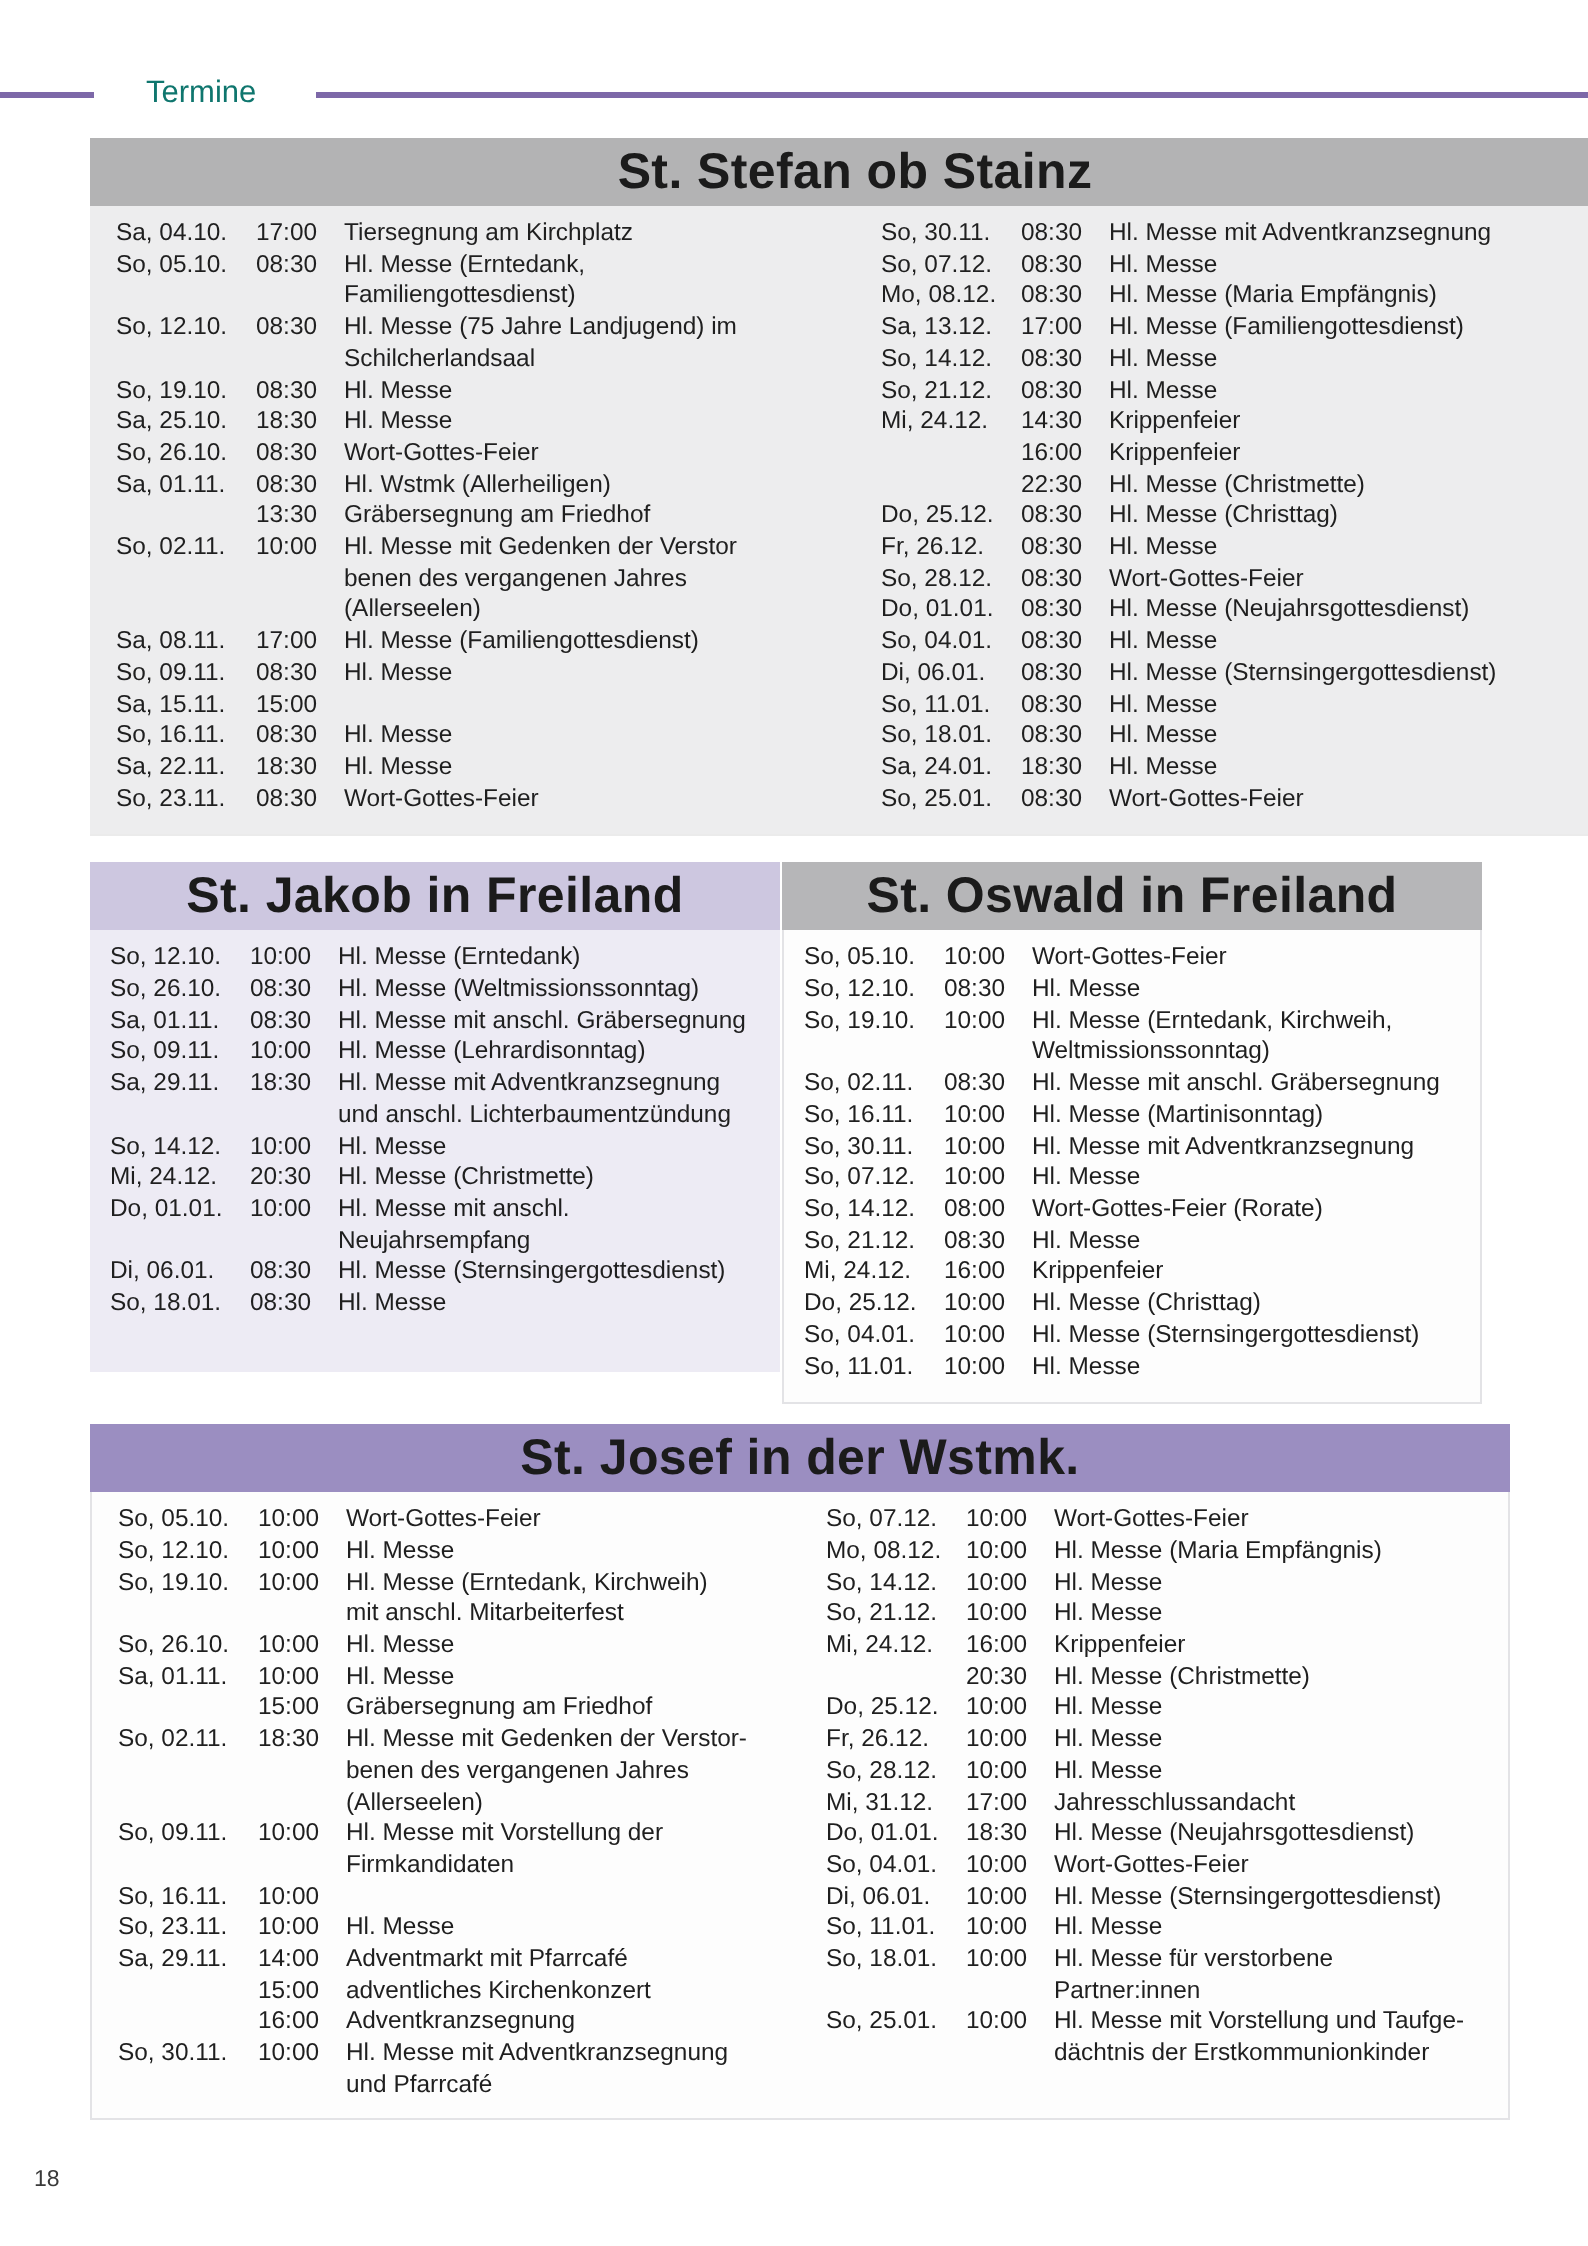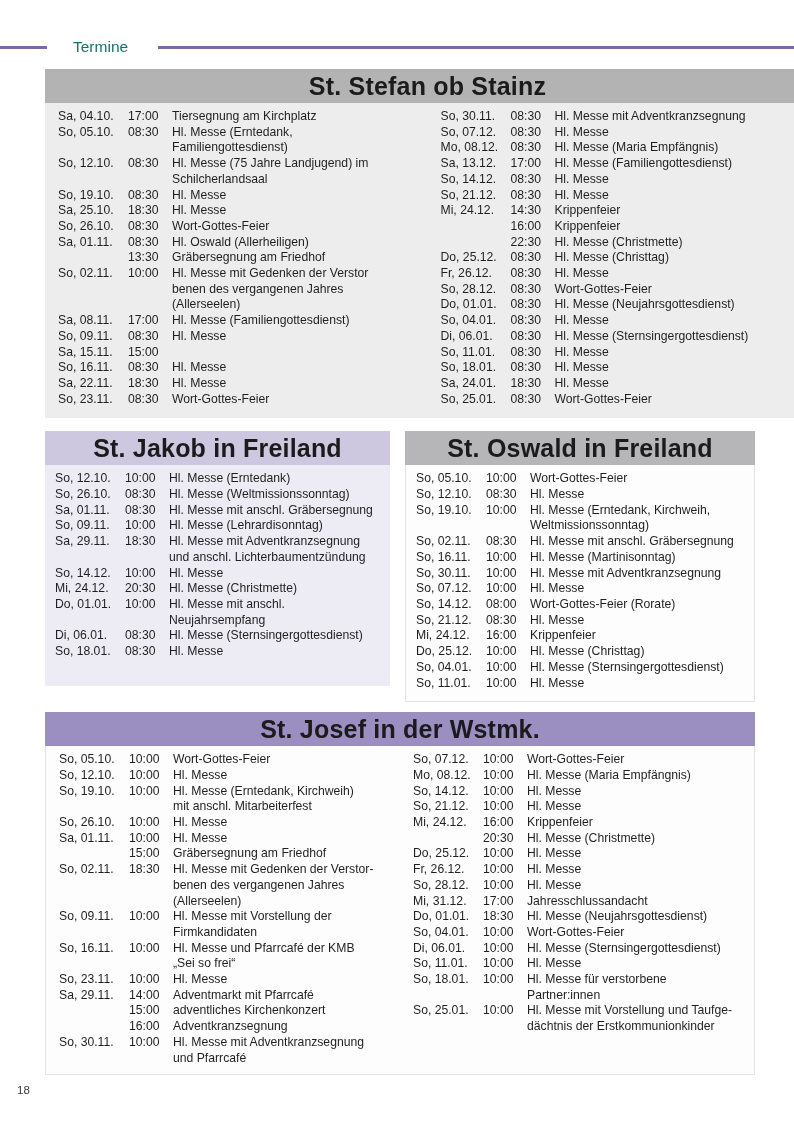--- a/index.html
+++ b/index.html
@@ -22,21 +22,21 @@
   .sec-title{font-size:25px;font-weight:600;margin:0;color:#1b1b1b;letter-spacing:.2px;white-space:nowrap;}
   .sec-body{display:flex;padding:6px 0 10px;box-sizing:border-box;}
   .col{box-sizing:border-box;padding-left:13px;padding-right:4px;flex:none;width:50%;}
   .sec.single .col{width:100%;padding-left:10px;}
 
   .row{display:grid;grid-template-columns:70px 44px 1fr;font-size:12.2px;line-height:15.7px;}
   .row .d{white-space:nowrap;}
   .row .t{white-space:nowrap;}
   .row .x{white-space:pre-line;padding-right:2px;}
 
-  .two-col{display:flex;gap:15px;margin-top:14px;}
+  .two-col{display:flex;gap:1px;margin-top:14px;}
   #sec-st-jakob{width:345px;}
   #sec-st-oswald{width:350px;}
   #sec-st-josef{margin-top:10px;width:710px;}
   #sec-st-stefan{width:765px;}
 
   #sec-st-jakob .sec-body{padding-bottom:26px;}
   #sec-st-oswald .sec-body{padding-bottom:10px;border:1px solid #e3e3e6;border-top:none;}
   #sec-st-josef .sec-body{padding-bottom:8px;border:1px solid #e3e3e6;border-top:none;}
   #sec-st-stefan .sec-body{box-shadow:0 1px 0 rgba(0,0,0,.08),1px 0 0 rgba(0,0,0,.05);}
 
@@ -87,21 +87,21 @@
             <span class="x">Hl. Messe</span>
           </div>
           <div class="row">
             <span class="d">So, 26.10.</span>
             <span class="t">08:30</span>
             <span class="x">Wort-Gottes-Feier</span>
           </div>
           <div class="row">
             <span class="d">Sa, 01.11.</span>
             <span class="t">08:30</span>
-            <span class="x">Hl. Oswald (Allerheiligen)</span>
+            <span class="x">Hl. Wstmk (Allerheiligen)</span>
           </div>
           <div class="row">
             <span class="d"></span>
             <span class="t">13:30</span>
             <span class="x">Gräbersegnung am Friedhof</span>
           </div>
           <div class="row">
             <span class="d">So, 02.11.</span>
             <span class="t">10:00</span>
             <span class="x">Hl. Messe mit Gedenken der Verstor
@@ -424,22 +424,20 @@
           </div>
           <div class="row">
             <span class="d">So, 09.11.</span>
             <span class="t">10:00</span>
             <span class="x">Hl. Messe mit Vorstellung der
 Firmkandidaten</span>
           </div>
           <div class="row">
             <span class="d">So, 16.11.</span>
             <span class="t">10:00</span>
-            <span class="x">Hl. Messe und Pfarrcafé der KMB
-„Sei so frei“</span>
           </div>
           <div class="row">
             <span class="d">So, 23.11.</span>
             <span class="t">10:00</span>
             <span class="x">Hl. Messe</span>
           </div>
           <div class="row">
             <span class="d">Sa, 29.11.</span>
             <span class="t">14:00</span>
             <span class="x">Adventmarkt mit Pfarrcafé</span>

